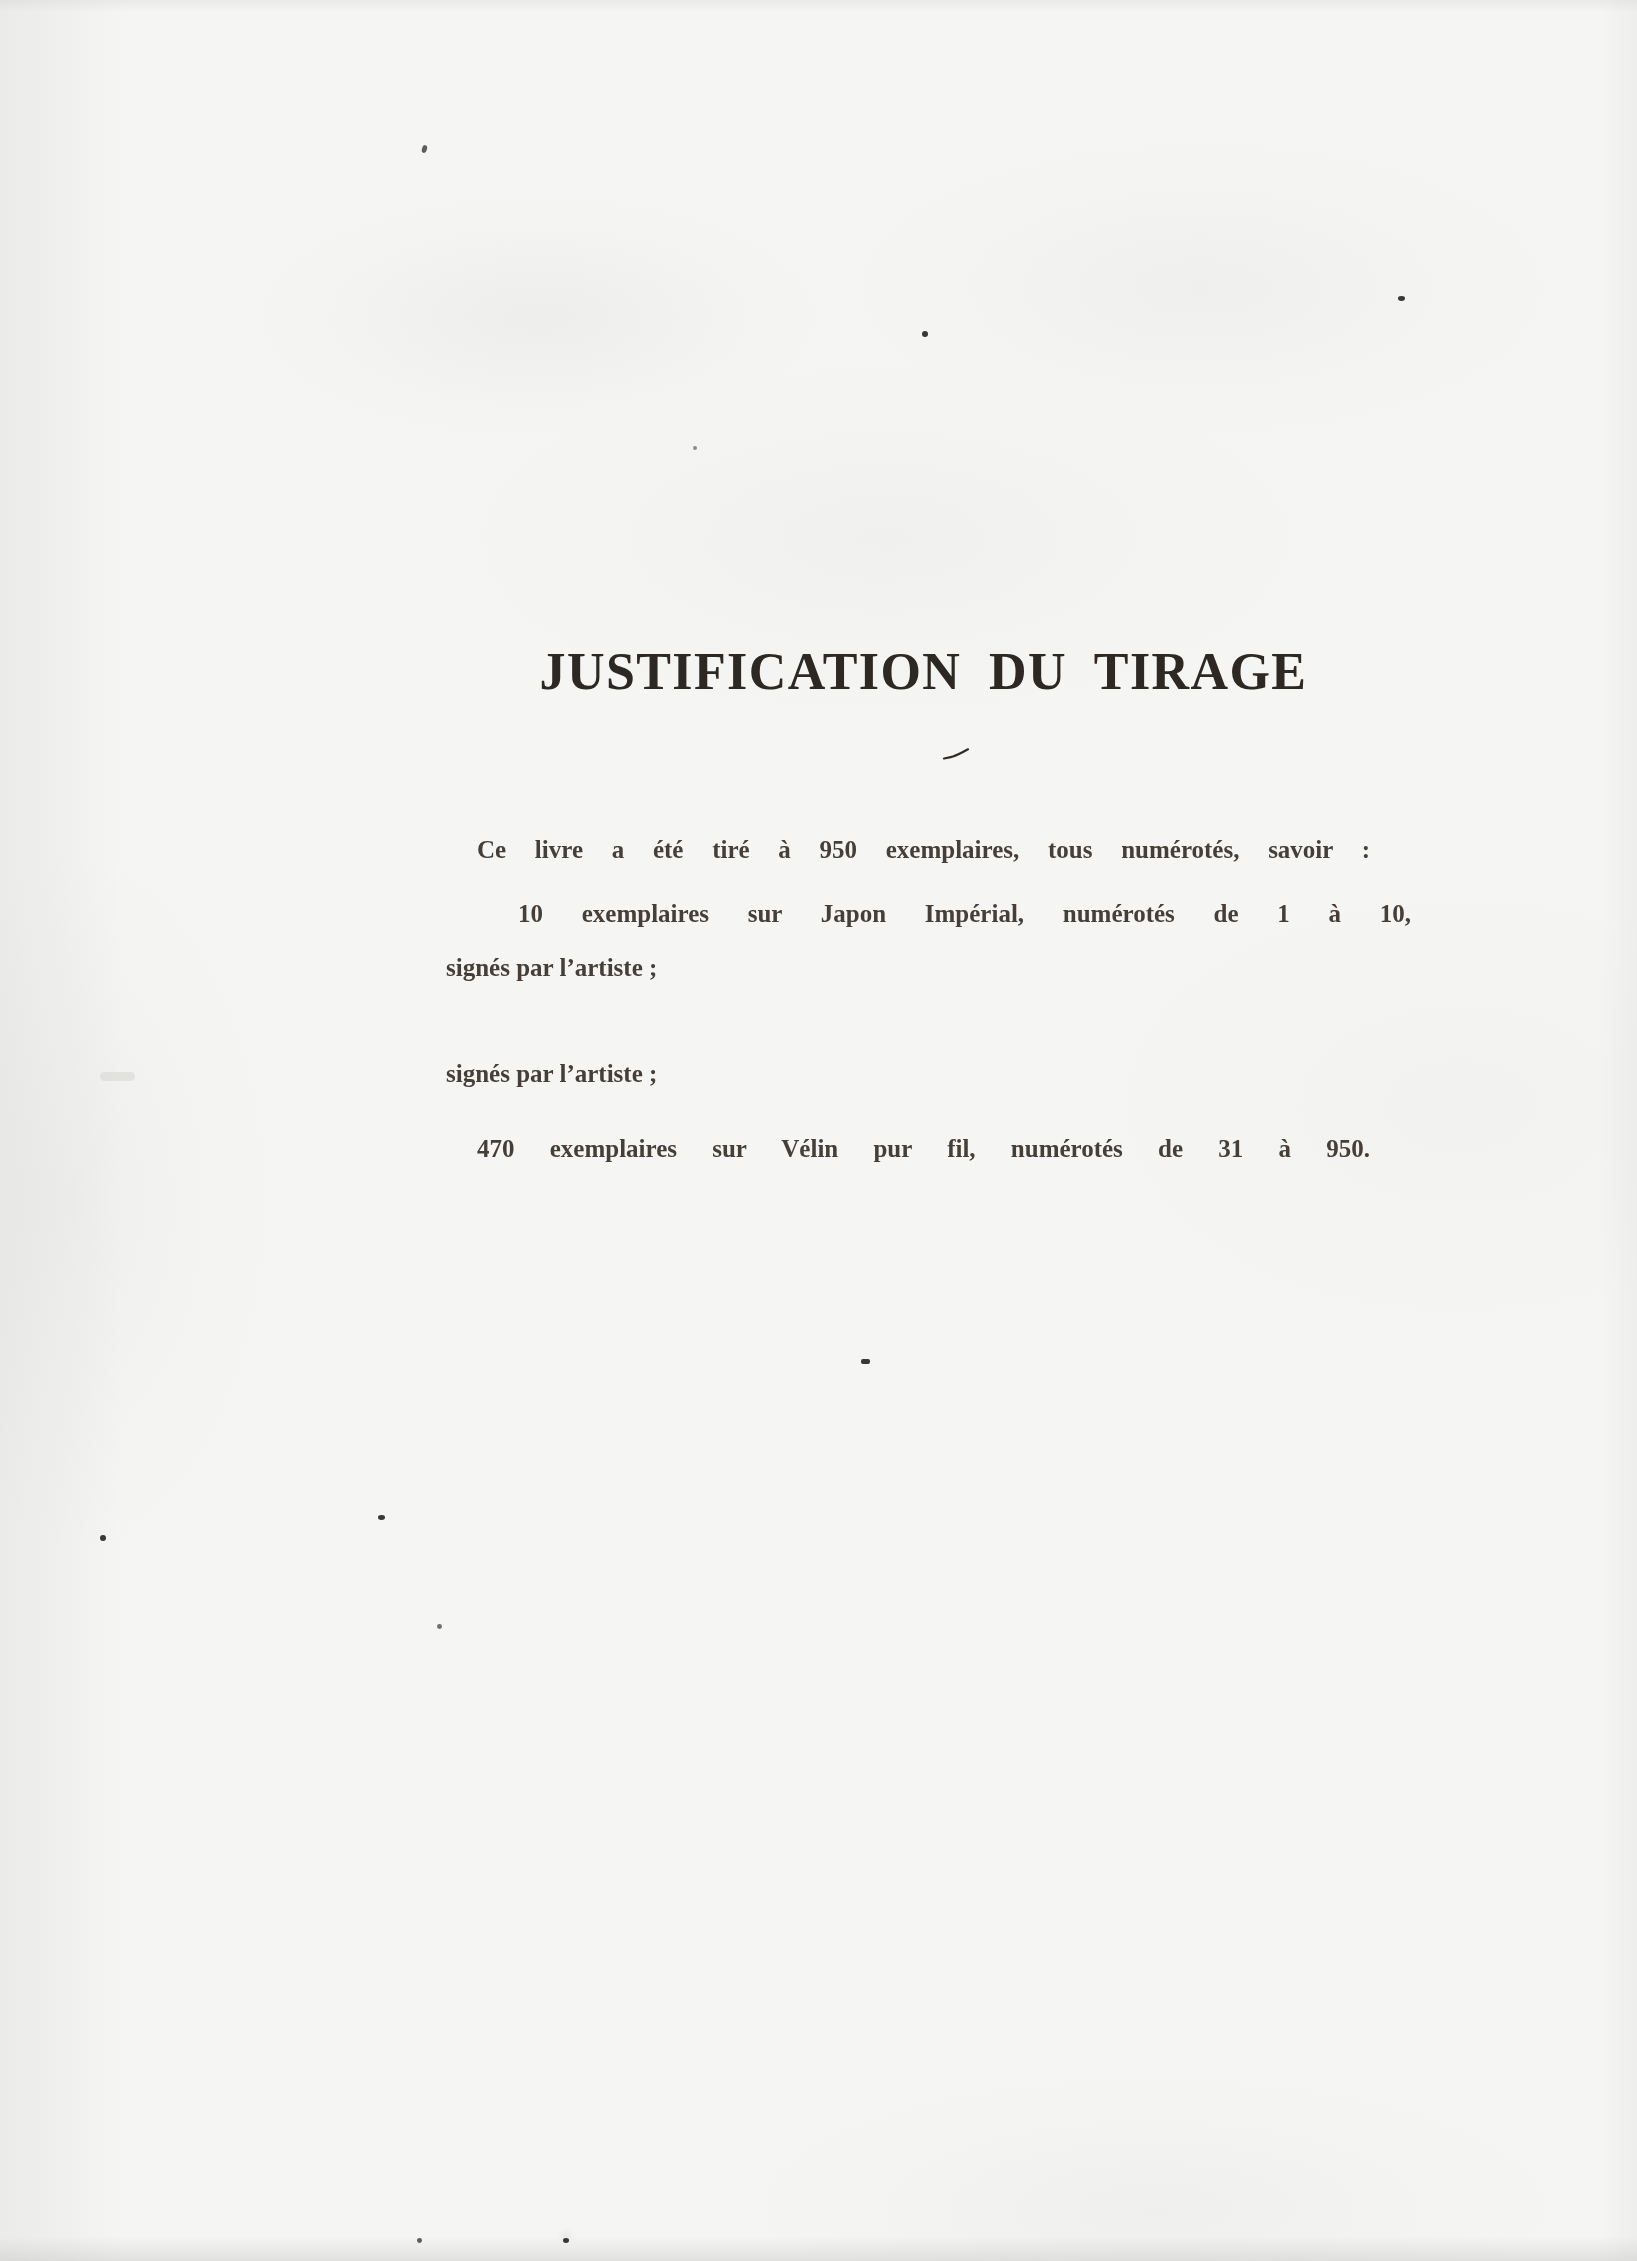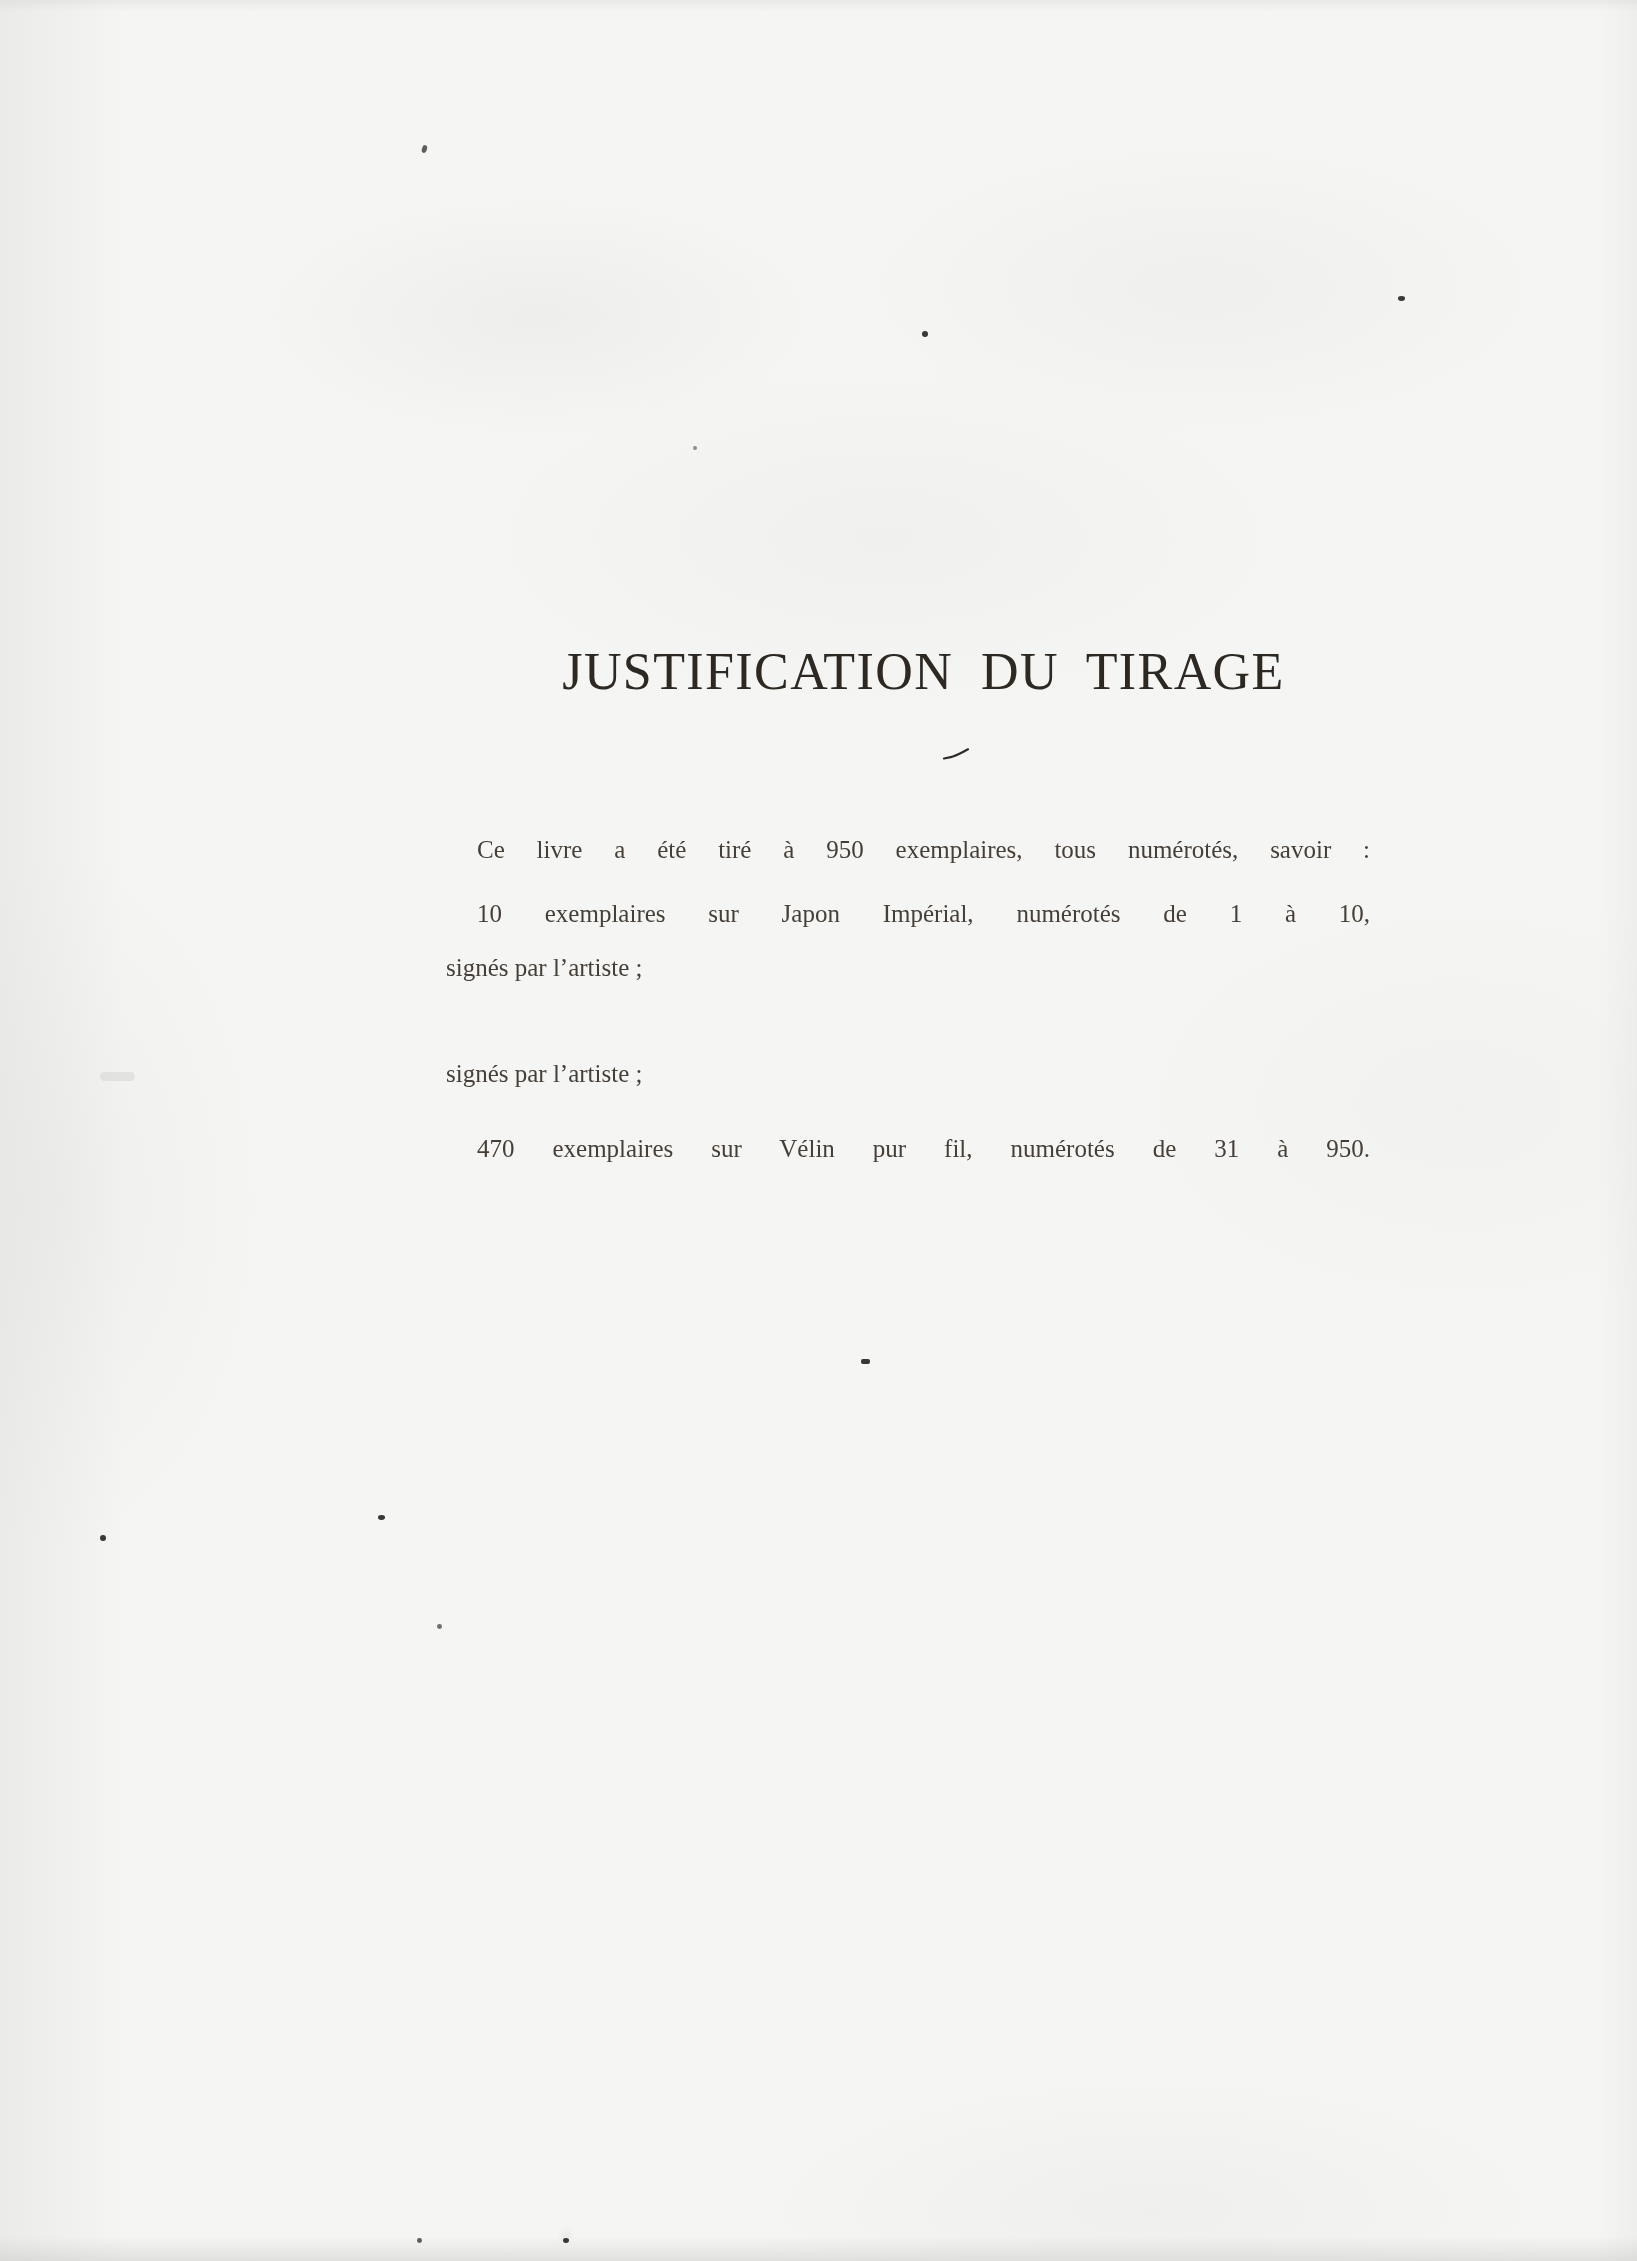--- a/index.html
+++ b/index.html
@@ -3,20 +3,21 @@
 <meta charset="utf-8">
 <style>
   html, body { margin: 0; padding: 0; background: #e9e9e7; }
   .page {
     position: relative;
     width: 1637px;
     height: 2261px;
     background: #f5f5f3;
     overflow: hidden;
     font-family: "Liberation Serif", "DejaVu Serif", serif;
+    font-weight: bold;
   }
   
   .texture {
     position: absolute; inset: 0; pointer-events: none;
     background:
       radial-gradient(ellipse 403px 173px at 538px 317px, rgba(200,200,198,0.16), transparent 70%),
       radial-gradient(ellipse 500px 211px at 1201px 288px, rgba(205,205,202,0.14), transparent 70%),
       radial-gradient(ellipse 596px 250px at 884px 538px, rgba(205,205,203,0.12), transparent 70%),
       radial-gradient(ellipse 288px 500px at 67px 1201px, rgba(208,208,205,0.16), transparent 70%),
       radial-gradient(ellipse 500px 307px at 1460px 1105px, rgba(210,210,207,0.10), transparent 70%),
@@ -56,21 +57,21 @@
     position: absolute;
     left: 477px; width: 893px;
     font-size: 25px;
     line-height: 40px;
     color: #453f38;
   }
   .justify { text-align: justify; text-align-last: justify; }
   .center  { text-align: left; transform: translateX(-31px); }
 
   .line-1 { top: 830px; }
-  .line-2 { top: 894px; }
+  .line-2 { top: 894px; margin-left: 41px; }
   .line-3 { top: 948px; }
   .line-4 { top: 1010px; }
   .line-5 { top: 1054px; }
   .line-6 { top: 1129px; }
 
   .speck { position: absolute; background: #3a3835; border-radius: 50%; }
   .smudge { position: absolute; border-radius: 5.8px; }
 </style>
 </head>
 <body>

